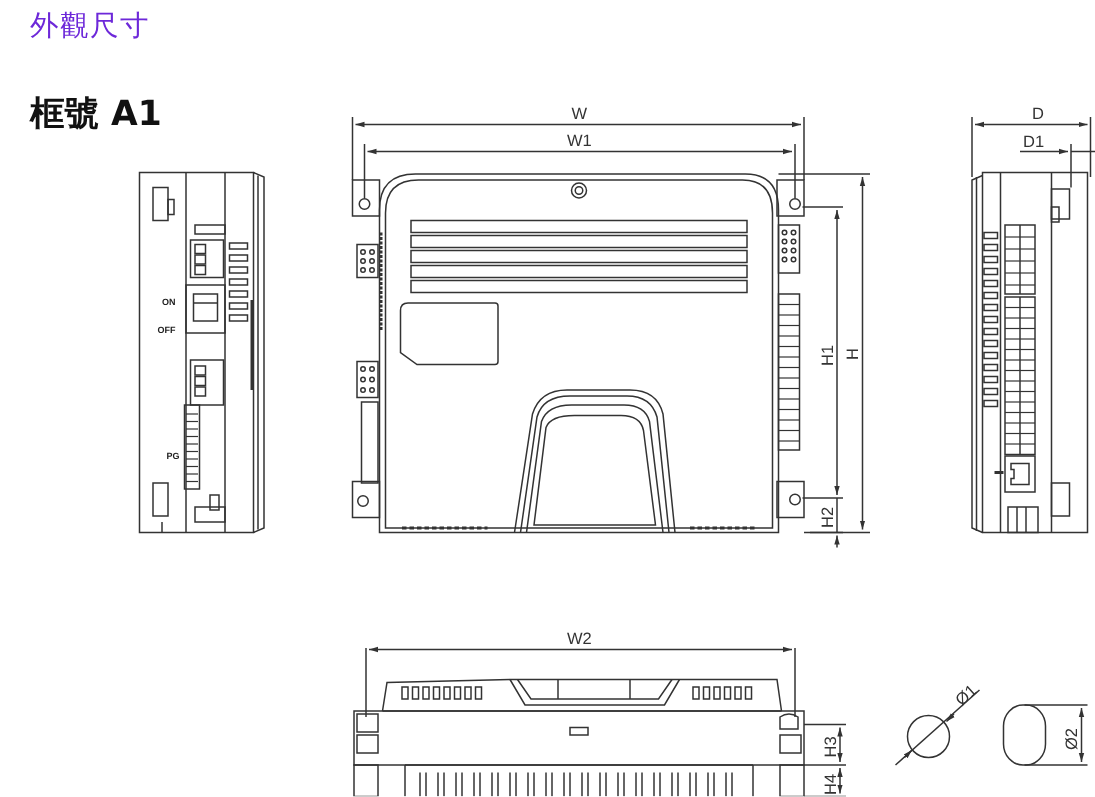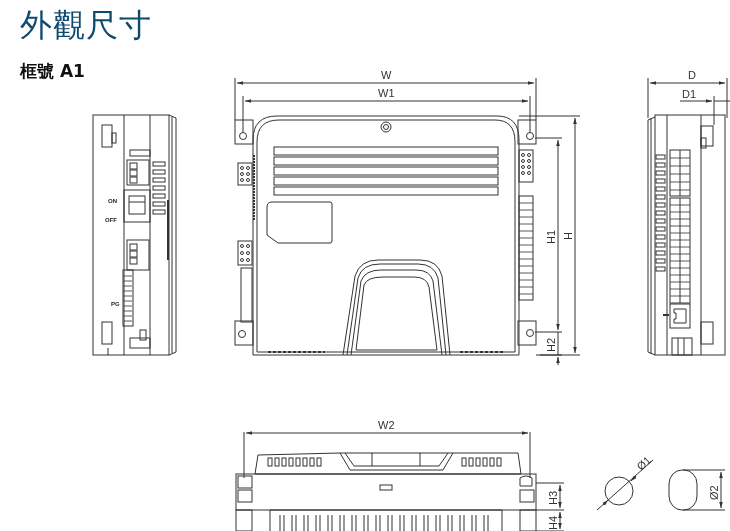--- a/index.html
+++ b/index.html
@@ -1,18 +1,18 @@
 <!DOCTYPE html>
 <html><head>
 <meta charset="utf-8">
 <style>
   html, body { margin: 0; padding: 0; background: #ffffff; }
   body { width: 730px; height: 531px; position: relative; overflow: hidden; font-family: "Liberation Sans", "DejaVu Sans", sans-serif; }
-  .title { position: absolute; left: 20px; top: 4px; font-size: 32px; color: #0c4a6e; letter-spacing: 1px; font-family: "DejaVu Sans", sans-serif; }
-  .subtitle { position: absolute; left: 20px; top: 60px; font-size: 17px; font-weight: bold; color: #111; font-family: "DejaVu Sans", sans-serif; }
+  .title { position: absolute; left: 20px; top: 4px; font-size: 19px; color: #6d28d9; letter-spacing: 1px; font-family: "DejaVu Sans", sans-serif; }
+  .subtitle { position: absolute; left: 20px; top: 60px; font-size: 23px; font-weight: bold; color: #111; font-family: "DejaVu Sans", sans-serif; }
   svg.drawing { position: absolute; left: 0; top: 0; }
   .dimtxt { font-family: "Liberation Sans", sans-serif; font-size: 11px; fill: #333; }
   .tiny { font-family: "Liberation Sans", sans-serif; font-size: 6px; font-weight: bold; fill: #222; }
 </style>
 </head>
 <body>
 
 <div class="title">外觀尺寸</div>
 <div class="subtitle">框號 A1</div>
 

